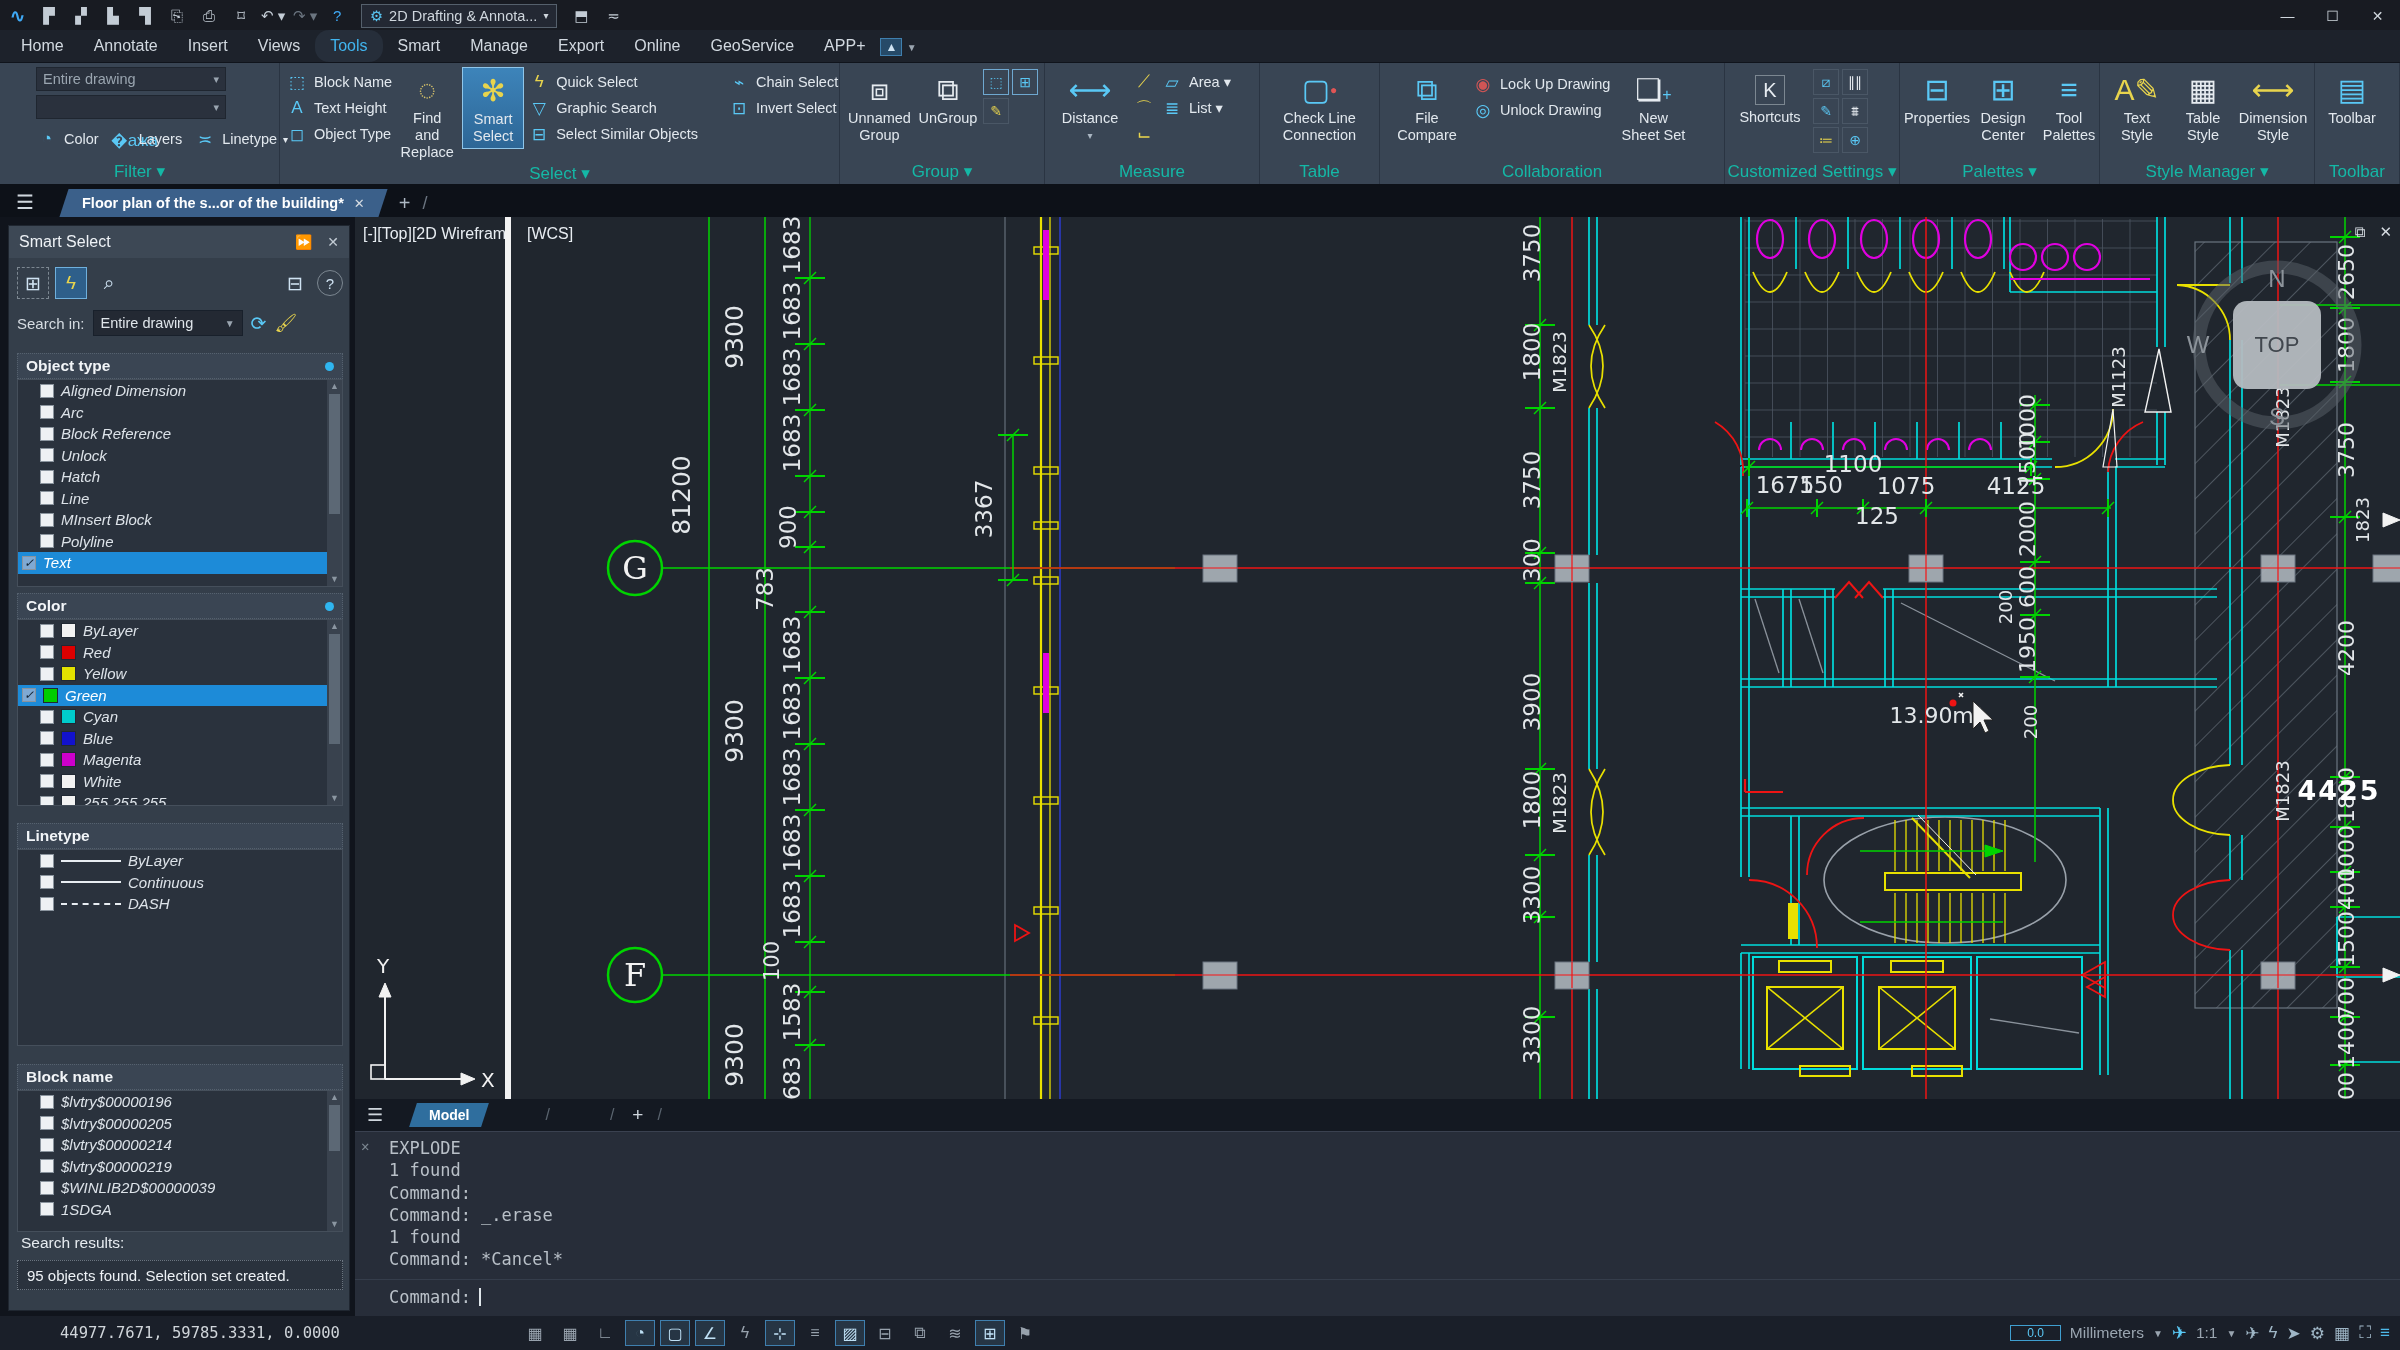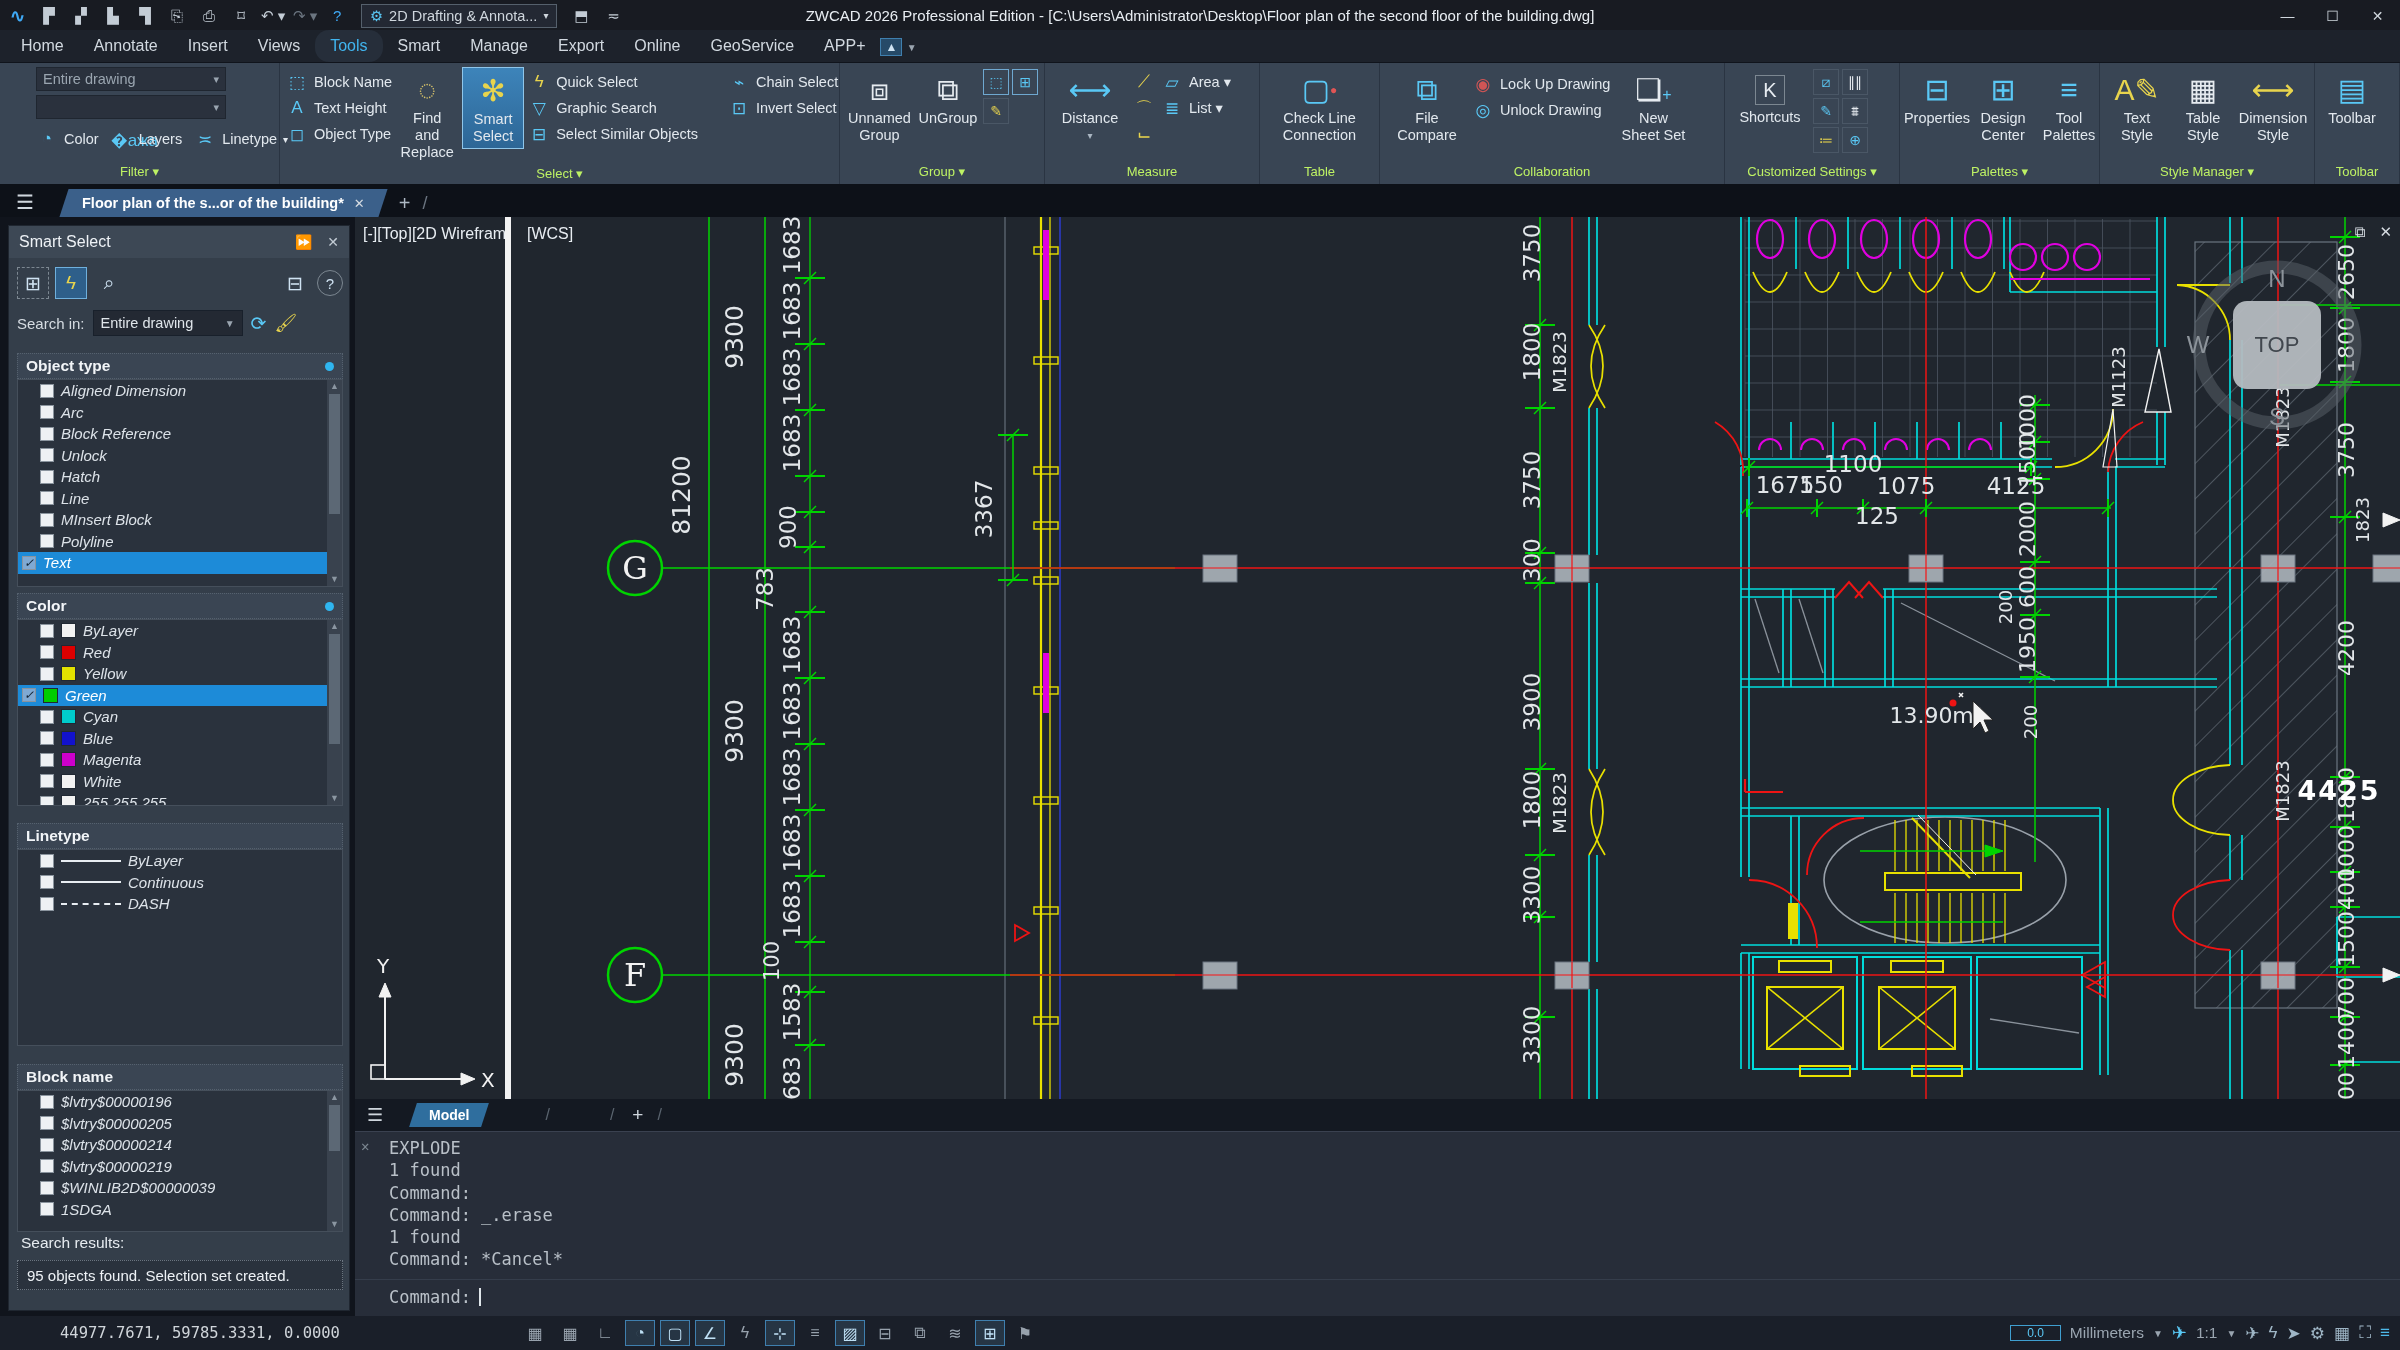--- a/index.html
+++ b/index.html
@@ -22,21 +22,21 @@
   #menubar { position:absolute; left:0; top:30px; width:2400px; height:32px; background:#1d222b;
              display:flex; align-items:center; padding-left:6px; }
   .menu-item { padding:0 15px; font-size:16px; height:32px; line-height:32px; color:#d2d9e0; }
   .menu-item.active { color:#41b5ef; background:#262e3a;border-radius:14px; }
 
   
   #ribbon { position:absolute; left:0; top:63px; width:2400px; height:121px; background:#394554;
             display:flex; }
   .rgroup { position:relative; height:121px; border-right:1px solid #2a3442; display:flex; flex-direction:column; }
   .rbody { flex:1; display:flex; align-items:flex-start; padding:4px 6px 0 6px; gap:4px; }
-  .rlabel { height:22px; text-align:center; font-size:13px; color:#bef264; line-height:20px; }
+  .rlabel { height:22px; text-align:center; font-size:17px; color:#14b8a6; line-height:20px; }
   .rbtn { display:flex; flex-direction:column; align-items:center; justify-content:flex-start;
           padding:3px 5px; font-size:14.5px; color:#e2e8ee; text-align:center; line-height:17px; min-width:62px; }
   .rbtn .ric { font-size:30px; height:40px; line-height:40px; }
   .rbtn.hl { background:linear-gradient(#3d84ba,#2d6696); border:1px solid #8fc6ea; }
   .rsm { display:flex; align-items:center; gap:6px; font-size:14.5px; color:#e2e8ee; height:26px; white-space:nowrap; }
   .rsm .ric { font-size:17px; width:22px; text-align:center; }
   .rcol { display:flex; flex-direction:column; justify-content:flex-start; }
   .i-c { color:#5ac8f5; } .i-y { color:#e8d44d; } .i-w { color:#e6ebf0; } .i-r { color:#e05555; }
   .rdrop { width:190px; height:24px; background:#2a313d; border:1px solid #1f2630; color:#9aa5b0;
            font-size:14.5px; display:flex; align-items:center; padding:0 6px; margin-bottom:4px; }
@@ -134,21 +134,20 @@
   <span class="qicon">↶ ▾</span>
   <span class="qicon" style="color:#6b7580;">↷ ▾</span>
   <span class="qicon" style="color:#3fa9f5;">?</span>
   <div class="wschip">
     <span style="color:#5ac8f5;">⚙</span>
     <span>2D Drafting &amp; Annota...</span>
     <span class="car">▾</span>
   </div>
   <span class="qicon">⬒</span>
   <span class="qicon">≂</span>
-  <div id="title-text">ZWCAD 2026 Professional Edition - [C:\Users\Administrator\Desktop\Floor plan of the second floor of the building.dwg]</div>
   <div class="winctl">
     <div>—</div>
     <div>☐</div>
     <div class="close">✕</div>
   </div>
 </div>
 
 <div id="menubar">
     <div class="menu-item">Home</div>
     <div class="menu-item">Annotate</div>

